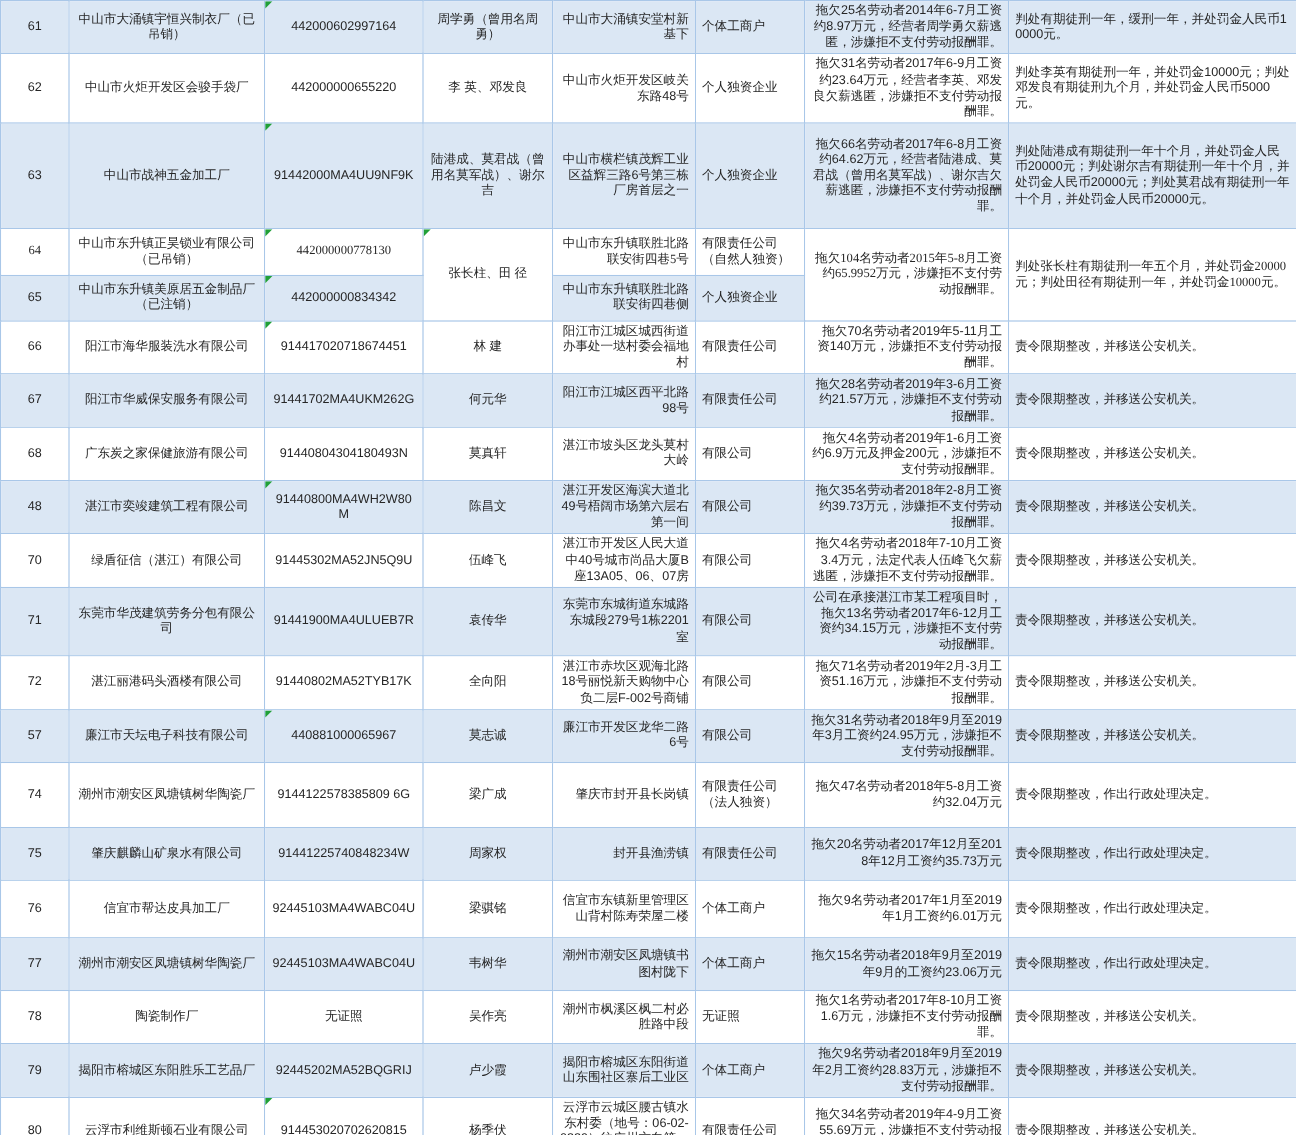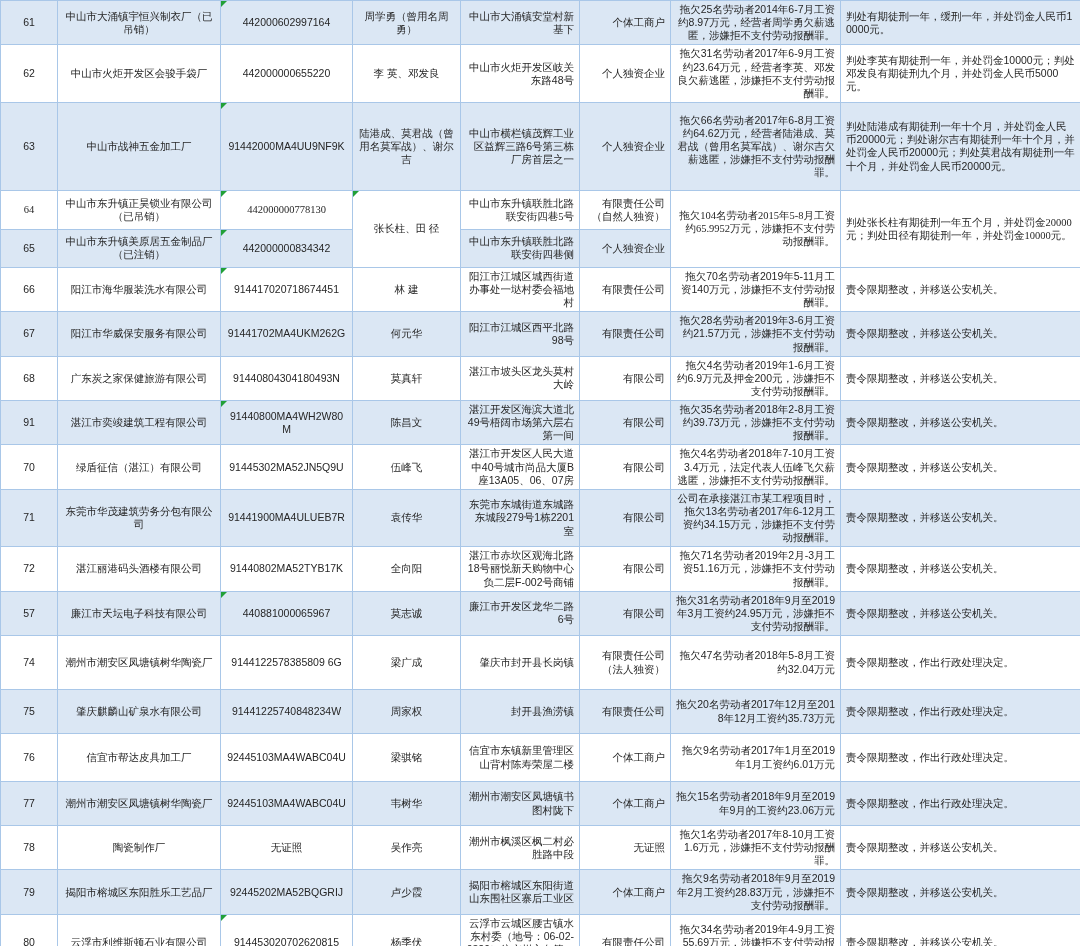--- a/index.html
+++ b/index.html
@@ -25,21 +25,21 @@
   }
   tr.shaded td { background:#dbe7f4; }
   
   td[rowspan] { background:#ffffff !important; }
 
   td.col-no       { text-align:center; font-size:11px; }
   td.col-company  { text-align:center; }
   td.col-code     { text-align:center; font-size:10.8px; }
   td.col-person   { text-align:center; }
   td.col-address  { text-align:right; }
-  td.col-type     { text-align:right; }
+  td.col-type     { text-align:left; }
   td.col-violation{ text-align:right;  color:#953735;margin-top:16px; }
   td.col-penalty  { text-align:left;  color:#953735;margin-left:16px; }
 
   .err-marker {
     position:absolute; top:0; left:0; width:0; height:0;
     border-top:6px solid #21a038;
     border-right:6px solid transparent;
   }
 </style>
 </head>
@@ -129,21 +129,21 @@
           <td class="col-no"><span>68</span></td>
           <td class="col-company"><span>广东炭之家保健旅游有限公司</span></td>
           <td class="col-code"><span>91440804304180493N</span></td>
           <td class="col-person"><span>莫真轩</span></td>
           <td class="col-address"><span>湛江市坡头区龙头莫村大岭</span></td>
           <td class="col-type"><span>有限公司</span></td>
           <td class="col-violation"><span>拖欠4名劳动者2019年1-6月工资约6.9万元及押金200元，涉嫌拒不支付劳动报酬罪。</span></td>
           <td class="col-penalty"><span>责令限期整改，并移送公安机关。</span></td>
         </tr>
         <tr class="shaded" style="height: 43px;">
-          <td class="col-no"><span>91</span></td>
+          <td class="col-no"><span>48</span></td>
           <td class="col-company"><span>湛江市奕竣建筑工程有限公司</span></td>
           <td class="col-code"><span class="err-marker"></span><span>91440800MA4WH2W80M</span></td>
           <td class="col-person"><span>陈昌文</span></td>
           <td class="col-address"><span>湛江开发区海滨大道北49号梧阔市场第六层右第一间</span></td>
           <td class="col-type"><span>有限公司</span></td>
           <td class="col-violation"><span>拖欠35名劳动者2018年2-8月工资约39.73万元，涉嫌拒不支付劳动报酬罪。</span></td>
           <td class="col-penalty"><span>责令限期整改，并移送公安机关。</span></td>
         </tr>
         <tr style="height: 44px;">
           <td class="col-no"><span>70</span></td>

